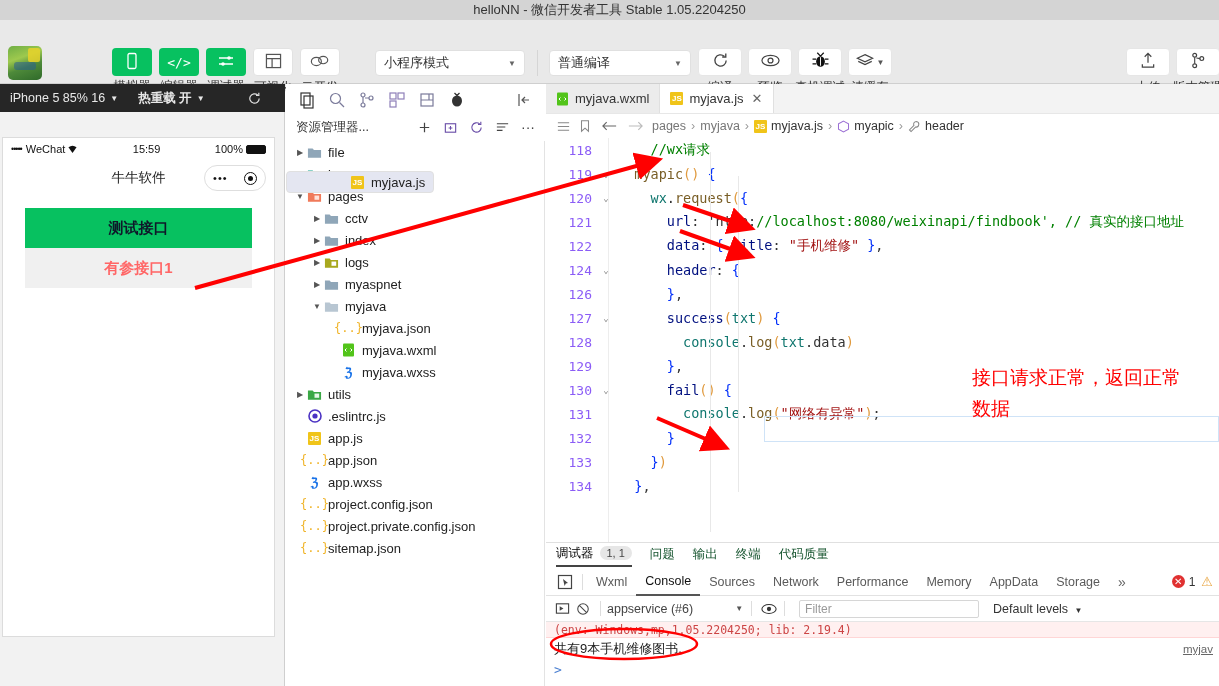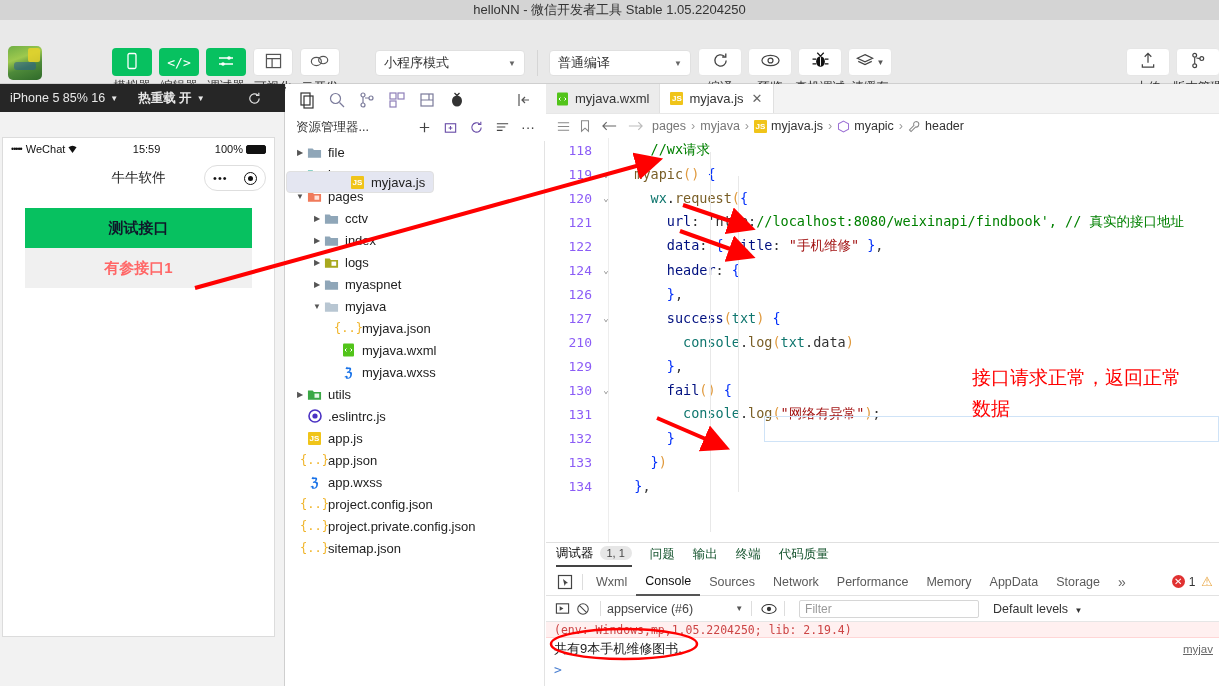--- a/index.html
+++ b/index.html
@@ -737,21 +737,21 @@
           <span class="gut">126</span>
           <span class="fold"></span>
           <span class="code">      <span class="br1">}</span>,</span>
         </div>
         <div class="ln">
           <span class="gut">127</span>
           <span class="fold">⌄</span>
           <span class="code">      <span class="id">success</span><span class="pr">(</span><span class="pl">txt</span><span class="pr">)</span> <span class="br1">{</span></span>
         </div>
         <div class="ln">
-          <span class="gut">210</span>
+          <span class="gut">128</span>
           <span class="fold"></span>
           <span class="code">        <span class="pl">console</span>.<span class="fn">log</span><span class="pr">(</span><span class="pl">txt</span>.data<span class="pr">)</span></span>
         </div>
         <div class="ln">
           <span class="gut">129</span>
           <span class="fold"></span>
           <span class="code">      <span class="br1">}</span>,</span>
         </div>
         <div class="ln">
           <span class="gut">130</span>

